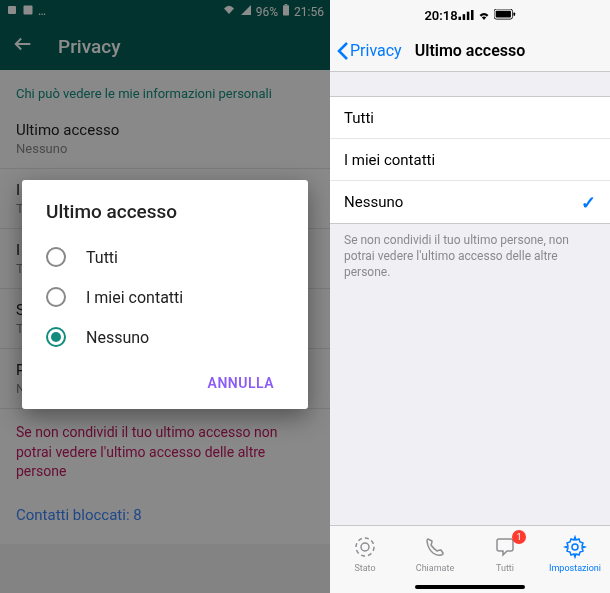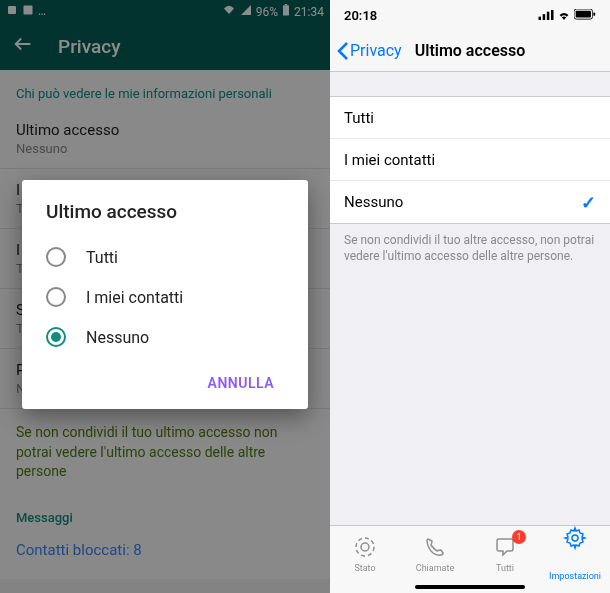--- a/index.html
+++ b/index.html
@@ -20,56 +20,56 @@
   
   .a-appbar { height: 48px; background: #075e54; color: #fff; display: flex; align-items: center; padding: 0 12px; gap: 24px; }
   .a-appbar-title { font-size: 19px; font-weight: 500; }
 
   
   .a-body { background: #fafafa; color: #333; }
   .a-section-header { color: #128c7e; font-size: 13px; font-weight: 400; padding: 16px 16px 8px; }
   .a-row { padding: 12px 16px; border-bottom: 1px solid #e0e0e0; }
   .a-row-title { font-size: 15px; color: #222; }
   .a-row-sub { font-size: 13px; color: #888; margin-top: 2px; }
-  .a-note { padding: 14px 16px; font-size: 14px; color: #4d7c0f; line-height: 1.4; }
+  .a-note { padding: 14px 16px; font-size: 14px; color: #be185d; line-height: 1.4; }
   .a-section-msg { color: #128c7e; font-size: 13px; font-weight: 500; padding: 14px 16px 6px; }
   .a-blocked { padding: 10px 16px 20px; font-size: 15px; color: #3b82f6; }
 
   
   .a-dialog { position: absolute; left: 22px; right: 22px; top: 180px; background: #fff; border-radius: 3px; box-shadow: 0 8px 24px rgba(0,0,0,0.4); padding: 20px 24px 10px; }
   .a-dialog-title { font-size: 19px; font-weight: 500; color: #222; margin-bottom: 14px; }
   .a-radio-row { display: flex; align-items: center; gap: 20px; padding: 10px 0; cursor: pointer; }
   .a-radio-label { font-size: 16px; color: #222; }
   .radio-outer { width: 20px; height: 20px; border: 2px solid #888; border-radius: 50%; display: inline-flex; align-items: center; justify-content: center; flex-shrink: 0; }
   .radio-outer.sel { border-color: #128c7e; }
   .radio-inner { width: 10px; height: 10px; border-radius: 50%; background: #128c7e; }
   .a-dialog-actions { text-align: right; padding-top: 10px; }
   .a-dialog-btn { color: #8b5cf6; font-weight: 600; font-size: 14px; letter-spacing: 0.5px; background: none; border: none; padding: 8px 10px; cursor: pointer; }
 
   
-  .i-status { height: 30px; display: flex; align-items: center; justify-content: space-between; padding: 0 14px; font-size: 13px; font-weight: 600; color: #000; background: #f7f7f8; }
+  .i-status { height: 30px; display: flex; align-items: center; justify-content: center; padding: 0 14px; font-size: 13px; font-weight: 600; color: #000; background: #f7f7f8; }
   .i-status-right { display: flex; gap: 3px; align-items: center; }
 
   
   .i-nav { height: 42px; background: #f7f7f8; border-bottom: 1px solid #c8c7cc; display: flex; align-items: center; justify-content: center; position: relative; }
   .i-nav-title { font-size: 16px; font-weight: 600; color: #000; }
   .i-back { position: absolute; left: 6px; display: flex; align-items: center; color: #007aff; font-size: 16px; cursor: pointer; }
   .i-back svg { stroke: #007aff; }
 
   
   .i-list { margin-top: 24px; background: #fff; border-top: 1px solid #c8c7cc; border-bottom: 1px solid #c8c7cc; }
   .i-row { height: 42px; display: flex; align-items: center; justify-content: space-between; padding: 0 14px; border-bottom: 1px solid #e6e6e8; font-size: 15px; color: #000; cursor: pointer; }
   .i-row:last-child { border-bottom: none; }
   .i-check { color: #007aff; font-size: 18px; font-weight: 600; }
   .i-footer-note { padding: 8px 14px; font-size: 12px; color: #8a8a8e; line-height: 1.35; }
 
   
   .i-tabbar { margin-top: auto; height: 56px; border-top: 1px solid #c8c7cc; background: #f8f8f8; display: flex; }
   .i-tab { flex: 1; display: flex; flex-direction: column; align-items: center; justify-content: center; gap: 2px; font-size: 9px; color: #8e8e93; cursor: pointer; position: relative; }
-  .i-tab.active { color: #007aff; justify-content: space-between; }
+  .i-tab.active { color: #007aff; }
   .i-tab svg { stroke: currentColor; fill: none; }
   .i-badge { position: absolute; top: 4px; right: 14px; background: #ff3b30; color: #fff; font-size: 9px; border-radius: 8px; min-width: 14px; height: 14px; display: flex; align-items: center; justify-content: center; padding: 0 3px; }
   .i-home-indicator { height: 12px; display: flex; justify-content: center; align-items: center; background: #f8f8f8; }
   .i-home-bar { width: 110px; height: 4px; background: #000; border-radius: 2px; }
 </style>
 </head>
 <body>
 
 <div class="android">
   <div class="android-content">
@@ -98,21 +98,21 @@
               <path d="M2 22 L22 22 L22 2 Z"></path>
             </svg>
         </span>
         <span>96%</span>
         <span>
           <svg width="8" height="12" viewBox="0 0 12 20">
               <rect x="1" y="2" width="10" height="17" rx="1"></rect>
               <rect x="4" y="0" width="4" height="2"></rect>
             </svg>
         </span>
-        <span>21:34</span>
+        <span>21:56</span>
       </div>
     </div>
 
     <div class="a-appbar">
       <span>
         <svg width="22" height="22" viewBox="0 0 24 24" fill="none" stroke="#fff" stroke-width="2">
             <path d="M20 12 H4 M10 6 L4 12 L10 18"></path>
           </svg>
       </span>
       <span class="a-appbar-title">Privacy</span>
@@ -134,21 +134,20 @@
       </div>
       <div class="a-row">
         <div class="a-row-title">S</div>
         <div class="a-row-sub">T</div>
       </div>
       <div class="a-row">
         <div class="a-row-title">P</div>
         <div class="a-row-sub">N</div>
       </div>
       <div class="a-note">Se non condividi il tuo ultimo accesso non potrai vedere l'ultimo accesso delle altre persone</div>
-      <div class="a-section-msg">Messaggi</div>
       <div class="a-blocked">Contatti bloccati: 8</div>
     </div>
   </div>
 
   <div class="android-backdrop"></div>
 
   <div class="a-dialog">
     <div class="a-dialog-title">Ultimo accesso</div>
     <div class="a-radio-row">
       <span class="radio-outer"></span>
@@ -212,21 +211,21 @@
       <span>Tutti</span>
     </div>
     <div class="i-row">
       <span>I miei contatti</span>
     </div>
     <div class="i-row">
       <span>Nessuno</span>
       <span class="i-check">✓</span>
     </div>
   </div>
-  <div class="i-footer-note">Se non condividi il tuo altre accesso, non potrai vedere l'ultimo accesso delle altre persone.</div>
+  <div class="i-footer-note">Se non condividi il tuo ultimo persone, non potrai vedere l'ultimo accesso delle altre persone.</div>
 
   <div class="i-tabbar">
     <div class="i-tab">
       <span>
         <svg width="24" height="24" viewBox="0 0 24 24" stroke-width="1.5">
             <circle cx="12" cy="12" r="4"></circle>
             <circle cx="12" cy="12" r="9" stroke-dasharray="4 3"></circle>
           </svg>
       </span>
       <span>Stato</span>

